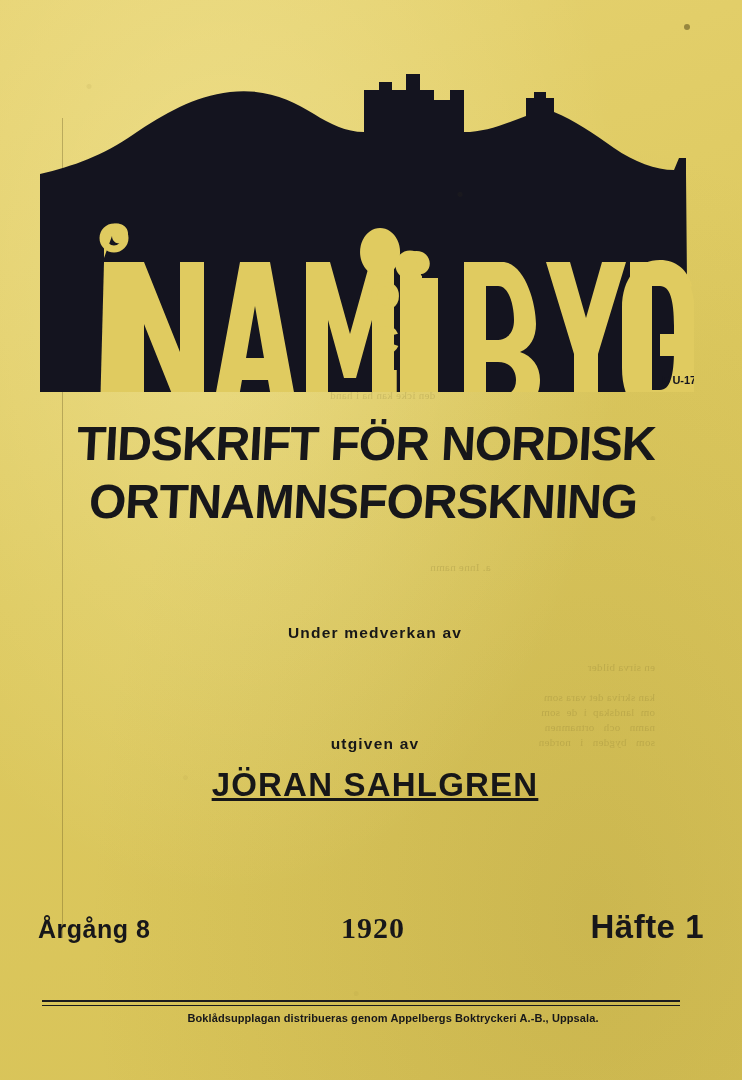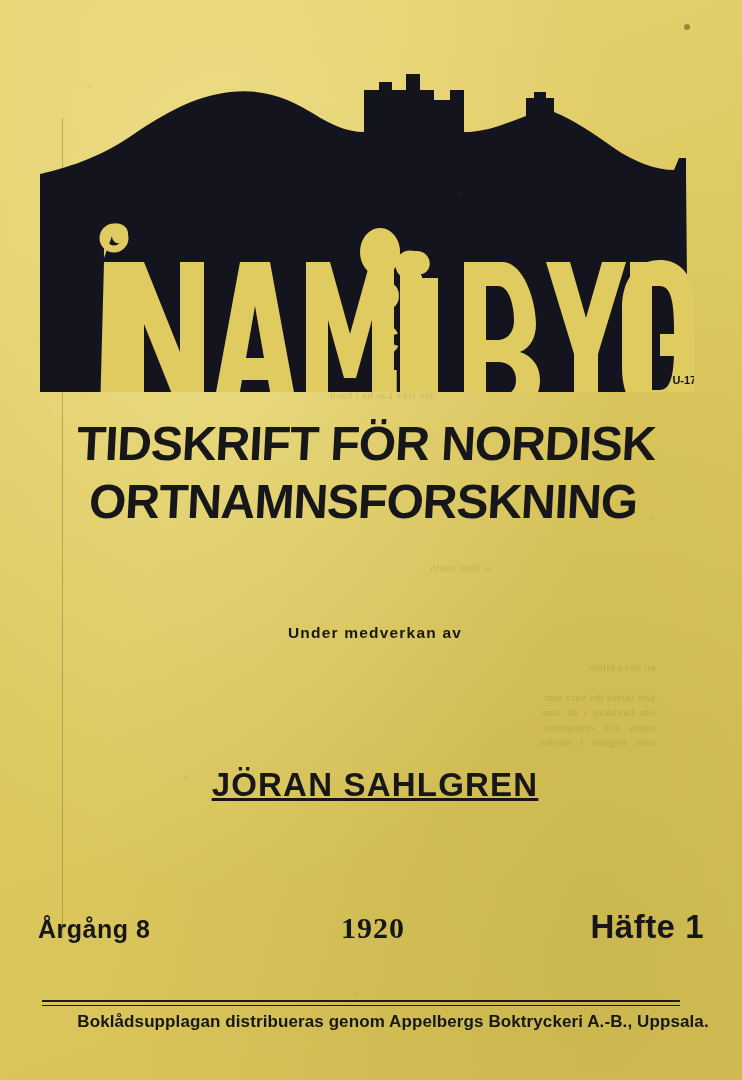--- a/index.html
+++ b/index.html
@@ -160,21 +160,21 @@
     background: #1b1b1d;
   }
   .rule.r1 { top: 1000px; }
   .rule.r2 { top: 1005px; height: 1px; }
   .imprint {
     position: absolute;
     left: 0;
     right: 0;
     top: 1012px;
     text-align: center;
-    font-size: 17px;
+    font-size: 11px;
     font-weight: 700;
     color: #17171a;
     letter-spacing: 0.1px;
     padding-left: 44px;
   }
 </style>
 </head>
 <body>
 
 <div id="page">
@@ -273,20 +273,21 @@
   </div>
 
   <div id="subtitle">
     <svg width="672" height="135" viewBox="0 0 672 135" xmlns="http://www.w3.org/2000/svg">
       <text x="336" y="52" text-anchor="middle" fill="#17171a" font-family="Liberation Sans, sans-serif" font-size="48" font-weight="700" letter-spacing="-1" transform="skewX(-3)">TIDSKRIFT FÖR NORDISK</text>
       <text x="336" y="110" text-anchor="middle" fill="#17171a" font-family="Liberation Sans, sans-serif" font-size="48" font-weight="700" letter-spacing="-1" transform="skewX(-3)">ORTNAMNSFORSKNING</text>
     </svg>
   </div>
 
   <div class="credits c-under">Under medverkan av</div>
+  <div class="credits c-utgiven">utgiven av</div>
   <div class="credits c-editor">JÖRAN SAHLGREN</div>
 
   <div class="bottomrow">
     <div class="vol">Årgång 8</div>
     <div class="year">1920</div>
     <div class="issue">Häfte 1</div>
   </div>
 
   <div class="rule r1"></div>
   <div class="rule r2"></div>

